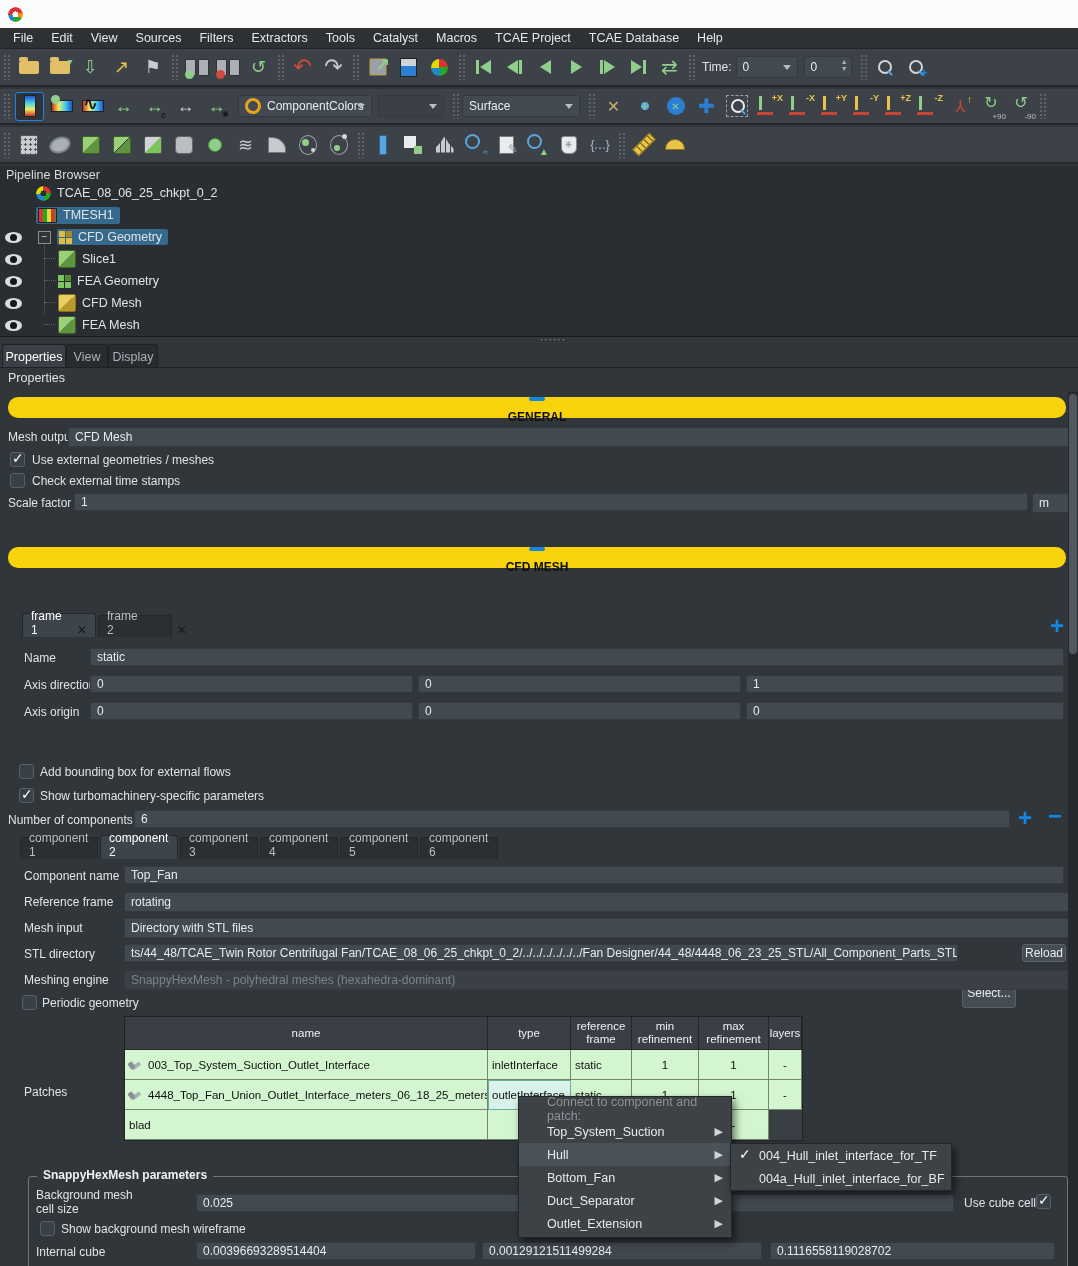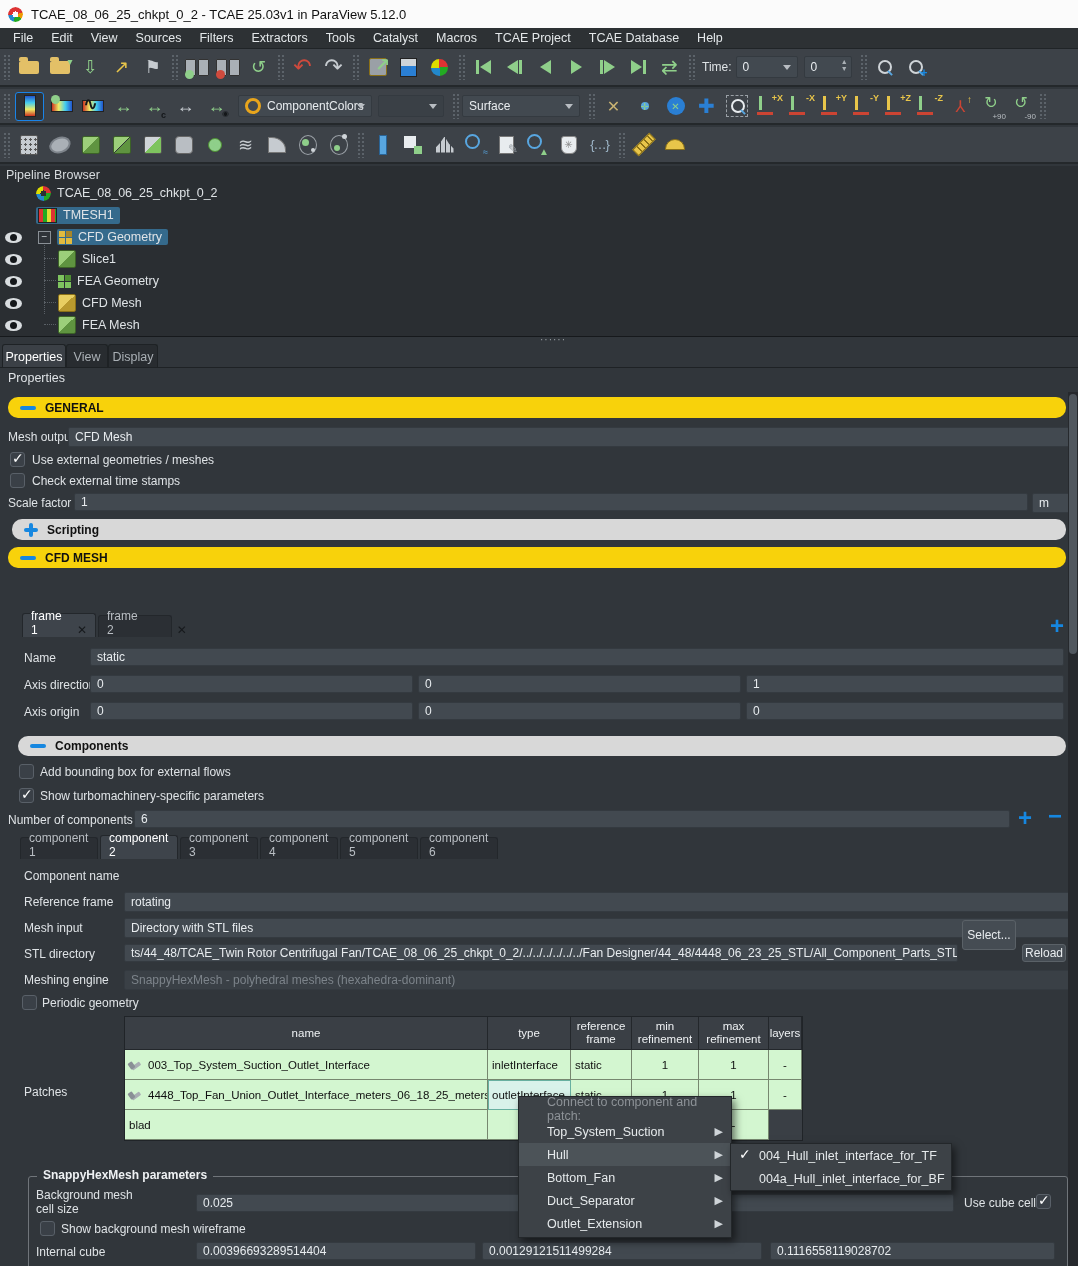--- a/index.html
+++ b/index.html
@@ -82,21 +82,21 @@
   .dock-tab.inactive{background:#282c30;color:#aab0b5;}
   #tabline{left:0;top:367px;width:1078px;height:1px;background:#1e2225;}
   
   .lbl{position:absolute;color:#dfe3e6;font-size:12px;white-space:nowrap;}
   .f{position:absolute;background:#424950;border:1px solid #343a40;border-radius:2px;color:#e8ecef;
      font-size:12px;display:flex;align-items:center;padding:0 6px;overflow:hidden;white-space:nowrap;box-sizing:border-box;}
   .cb{position:absolute;width:15px;height:15px;background:#3a4047;border:1px solid #596068;border-radius:3px;box-sizing:border-box;}
   .cb.on::after{content:"✓";position:absolute;left:1px;top:-3px;color:#fff;font-weight:bold;font-size:14px;}
   .hdr{position:absolute;height:21px;border-radius:10px;display:flex;align-items:center;gap:9px;
        padding:0 12px;font-weight:bold;color:#101010;font-size:12px;box-sizing:border-box;}
-  .hdr.yellow{background:#f8d20b;}
+  .hdr.yellow{background:#f8d20b;flex-direction:column;}
   .hdr.gray{background:#d8d8d8;}
   .dash{width:16px;height:4px;background:#1687e0;border-radius:2px;flex:none;}
   .plusi{width:14px;height:14px;position:relative;flex:none;}
   .plusi::before{content:"";position:absolute;left:0;top:5px;width:14px;height:4px;background:#1687e0;border-radius:2px;}
   .plusi::after{content:"";position:absolute;left:5px;top:0;width:4px;height:14px;background:#1687e0;border-radius:2px;}
   .ftab{position:absolute;height:24px;display:flex;align-items:flex-end;gap:8px;padding:0 8px;
         font-size:12px;border:1px solid #23272b;border-bottom:none;border-radius:3px 3px 0 0;box-sizing:border-box;}
   .ftab.active{background:#3e444b;color:#fff;}
   .ftab.inactive{background:#2b2f34;color:#b9bec3;}
   .xclose{color:#16191c;font-weight:bold;font-size:12px;}
@@ -135,21 +135,20 @@
   #vscroll .thumb{position:absolute;left:1px;top:2px;width:8px;height:260px;background:#50575e;border-radius:4px;}
   .dots6{position:absolute;left:540px;top:334px;color:#9aa0a5;font-size:10px;letter-spacing:1px;}
 </style>
 </head>
 <body>
 
 <div id="app">
 
   <div id="titlebar" class="abs">
     <span id="logo"></span>
-    <span>TCAE_08_06_25_chkpt_0_2 - TCAE 25.03v1 in ParaView 5.12.0</span>
   </div>
 
   <div id="menubar" class="abs">
     <span class="menu-item">File</span>
     <span class="menu-item">Edit</span>
     <span class="menu-item">View</span>
     <span class="menu-item">Sources</span>
     <span class="menu-item">Filters</span>
     <span class="menu-item">Extractors</span>
     <span class="menu-item">Tools</span>
@@ -499,24 +498,20 @@
   <span class="cb" style="left:10px;top:473px;"></span>
   <div class="lbl" style="left:32px;top:474px;">Check external time stamps</div>
   <div class="lbl" style="left:8px;top:496px;">Scale factor</div>
   <div class="f" style="left:74px;top:493px;width:954px;height:18px;">
       <span>1</span>
     </div>
   <div class="combo" style="left:1032px;top:493px;width:34px;height:18px;">
       <span>m</span>
     </div>
 
-  <div class="hdr gray" style="left:12px;top:519px;width:1054px;">
-    <span class="plusi"></span>
-    <span>Scripting</span>
-  </div>
 
   <div class="hdr yellow" style="left:8px;top:547px;width:1058px;">
     <span class="dash"></span>
     <span>CFD MESH</span>
   </div>
 
   <div class="ftab active" style="left:22px;top:613px;width:74px;">
     <span>frame 1</span>
       <span class="xclose">✕</span>
   </div>
@@ -543,24 +538,20 @@
   <div class="f" style="left:90px;top:702px;width:323px;height:18px;">
       <span>0</span>
     </div>
   <div class="f" style="left:418px;top:702px;width:323px;height:18px;">
       <span>0</span>
     </div>
   <div class="f" style="left:746px;top:702px;width:318px;height:18px;">
       <span>0</span>
     </div>
 
-  <div class="hdr gray" style="left:18px;top:736px;width:1048px;height:20px;">
-    <span class="dash"></span>
-    <span>Components</span>
-  </div>
   <span class="cb" style="left:19px;top:764px;"></span>
   <div class="lbl" style="left:40px;top:765px;">Add bounding box for external flows</div>
   <span class="cb on" style="left:19px;top:788px;"></span>
   <div class="lbl" style="left:40px;top:789px;">Show turbomachinery-specific parameters</div>
   <div class="lbl" style="left:8px;top:813px;">Number of components</div>
   <div class="f" style="left:134px;top:810px;width:876px;height:18px;">
       <span>6</span>
     </div>
   <span class="blueplus" style="left:1018px;top:808px;">+</span>
   <span class="blueplus" style="left:1048px;top:806px;">−</span>
@@ -578,33 +569,36 @@
       <span>component 4</span>
     </div>
   <div class="ftab inactive" style="left:340px;top:837px;width:78px;height:22px;">
       <span>component 5</span>
     </div>
   <div class="ftab inactive" style="left:420px;top:837px;width:78px;height:22px;">
       <span>component 6</span>
     </div>
 
   <div class="lbl" style="left:24px;top:869px;">Component name</div>
+  <div class="f" style="left:124px;top:866px;width:940px;height:18px;">
+      <span>Top_Fan</span>
+    </div>
   <div class="lbl" style="left:24px;top:895px;">Reference frame</div>
   <div class="combo" style="left:124px;top:892px;width:940px;height:18px;">
       <span>rotating</span>
     </div>
   <div class="lbl" style="left:24px;top:921px;">Mesh input</div>
   <div class="combo" style="left:124px;top:918px;width:940px;height:18px;">
       <span>Directory with STL files</span>
     </div>
   <div class="lbl" style="left:24px;top:947px;">STL directory</div>
   <div class="f" style="left:124px;top:944px;width:834px;height:18px;">
       <span>ts/44_48/TCAE_Twin Rotor Centrifugal Fan/TCAE_08_06_25_chkpt_0_2/../../../../../../Fan Designer/44_48/4448_06_23_25_STL/All_Component_Parts_STLs/Component 2</span>
     </div>
-  <div class="btn" style="left:962px;top:920px;width:54px;height:30px;">
+  <div class="btn" style="left:962px;top:978px;width:54px;height:30px;">
       <span>Select...</span>
     </div>
   <div class="btn" style="left:1022px;top:944px;width:44px;height:18px;">
       <span>Reload</span>
     </div>
   <div class="lbl" style="left:24px;top:973px;">Meshing engine</div>
   <div class="combo" style="left:124px;top:970px;width:940px;height:18px;color:#7c838a;background:#3a4046;">
       <span>SnappyHexMesh - polyhedral meshes (hexahedra-dominant)</span>
     </div>
   <span class="cb" style="left:22px;top:995px;"></span>

